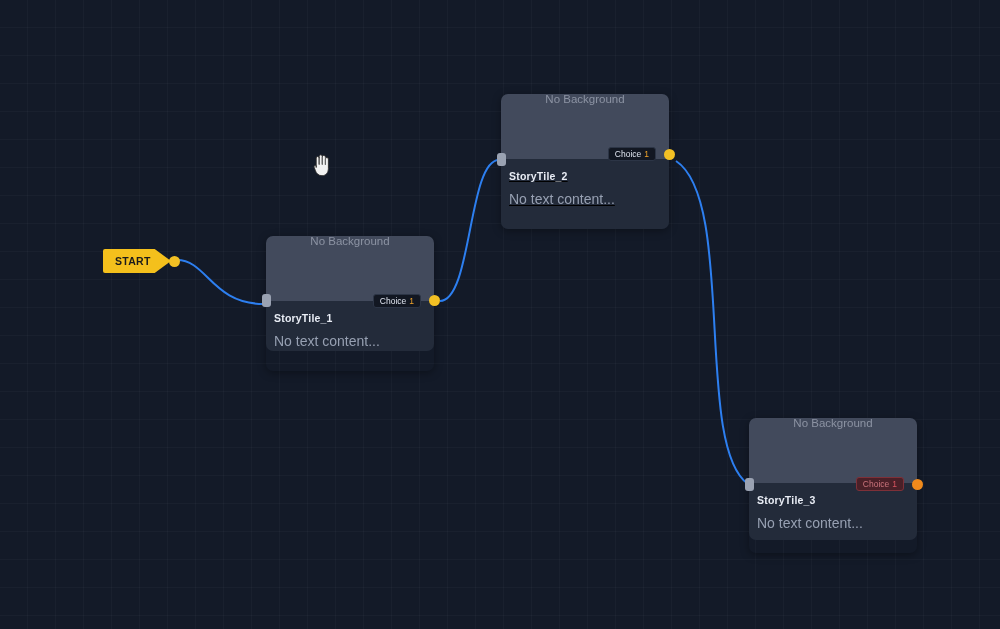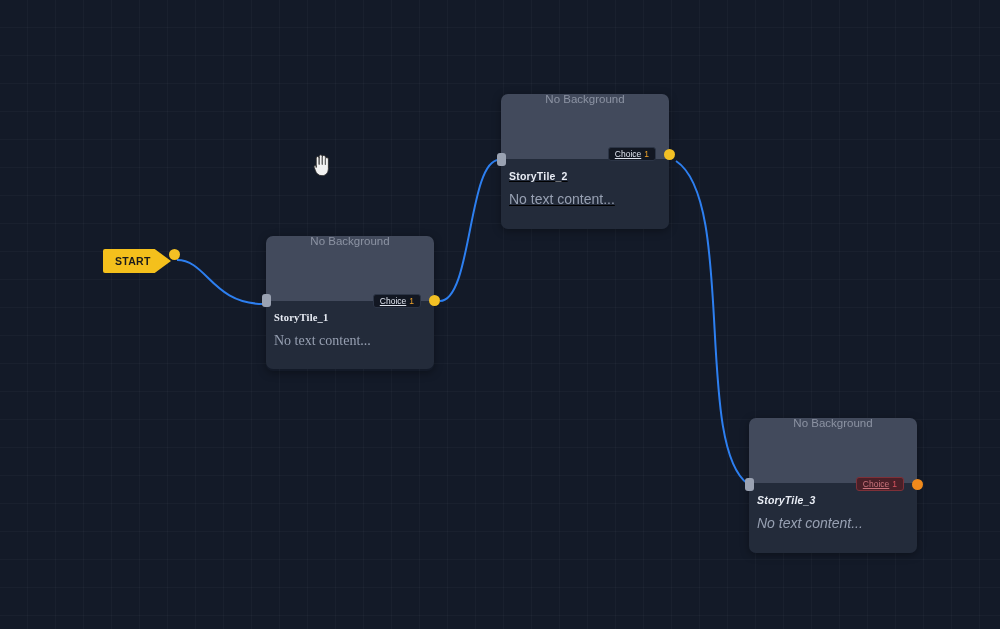--- a/index.html
+++ b/index.html
@@ -29,21 +29,21 @@
     width: 1000px;
     height: 629px;
     pointer-events: none;
   }
 
   
   .start-node {
     position: absolute;
     height: 24px;
     display: flex;
-    align-items: flex-start;
+    align-items: center;
   }
   .start-shape {
     position: relative;
     height: 24px;
     width: 68px;
     background: #f4c01c;
     display: flex;
     align-items: center;
     padding-left: 12px;
     box-sizing: border-box;
@@ -132,21 +132,20 @@
     box-sizing: border-box;
     background: #121722;
     border: 1px solid #2c3546;
     border-radius: 3px;
     white-space: nowrap;
   }
   .choice-badge .c-text {
     font-size: 8.5px;
     color: #dfe4ee;
     line-height: 1;
-    text-decoration: underline;
   }
   .choice-badge .c-num {
     font-size: 8.5px;
     color: #f0a32a;
     line-height: 1;
     margin-left: 3px;
   }
   .choice-badge.danger {
     background: #4a2028;
     border-color: #7e3038;
@@ -179,21 +178,21 @@
     <div class="start-shape">
       <span class="start-label">START</span>
     </div>
     <div class="handle-out" style="position:relative; left:-2px;"></div>
   </div>
 
   <div class="tile" style="left:266px; top:236px; width:168px; height:135px;">
     <div class="tile-top" style="height:65px;">
       <span class="tile-bg-label">No Background</span>
     </div>
-    <div class="tile-bottom" style="height:68px;font-family:Liberation Serif, serif;">
+    <div class="tile-bottom" style="height:50px;">
       <div class="tile-title">StoryTile_1</div>
       <div class="tile-subtitle">No text content...</div>
     </div>
     <div class="handle-in" style="top:58px;"></div>
     <div class="choice-badge" style="right:13px; top:58px;">
       <span class="c-text">Choice</span>
       <span class="c-num">1</span>
     </div>
     <div class="handle-out" style="right:-6px; top:59px;"></div>
   </div>
@@ -211,21 +210,21 @@
       <span class="c-text">Choice</span>
       <span class="c-num">1</span>
     </div>
     <div class="handle-out" style="right:-6px; top:55px;"></div>
   </div>
 
   <div class="tile" style="left:749px; top:418px; width:168px; height:135px;">
     <div class="tile-top" style="height:65px;">
       <span class="tile-bg-label">No Background</span>
     </div>
-    <div class="tile-bottom" style="height:70px;font-style:italic;">
+    <div class="tile-bottom" style="height:57px;">
       <div class="tile-title">StoryTile_3</div>
       <div class="tile-subtitle">No text content...</div>
     </div>
     <div class="handle-in" style="top:60px;"></div>
     <div class="choice-badge danger" style="right:13px; top:59px;">
       <span class="c-text">Choice</span>
       <span class="c-num">1</span>
     </div>
     <div class="handle-out orange" style="right:-6px; top:61px;"></div>
   </div>

